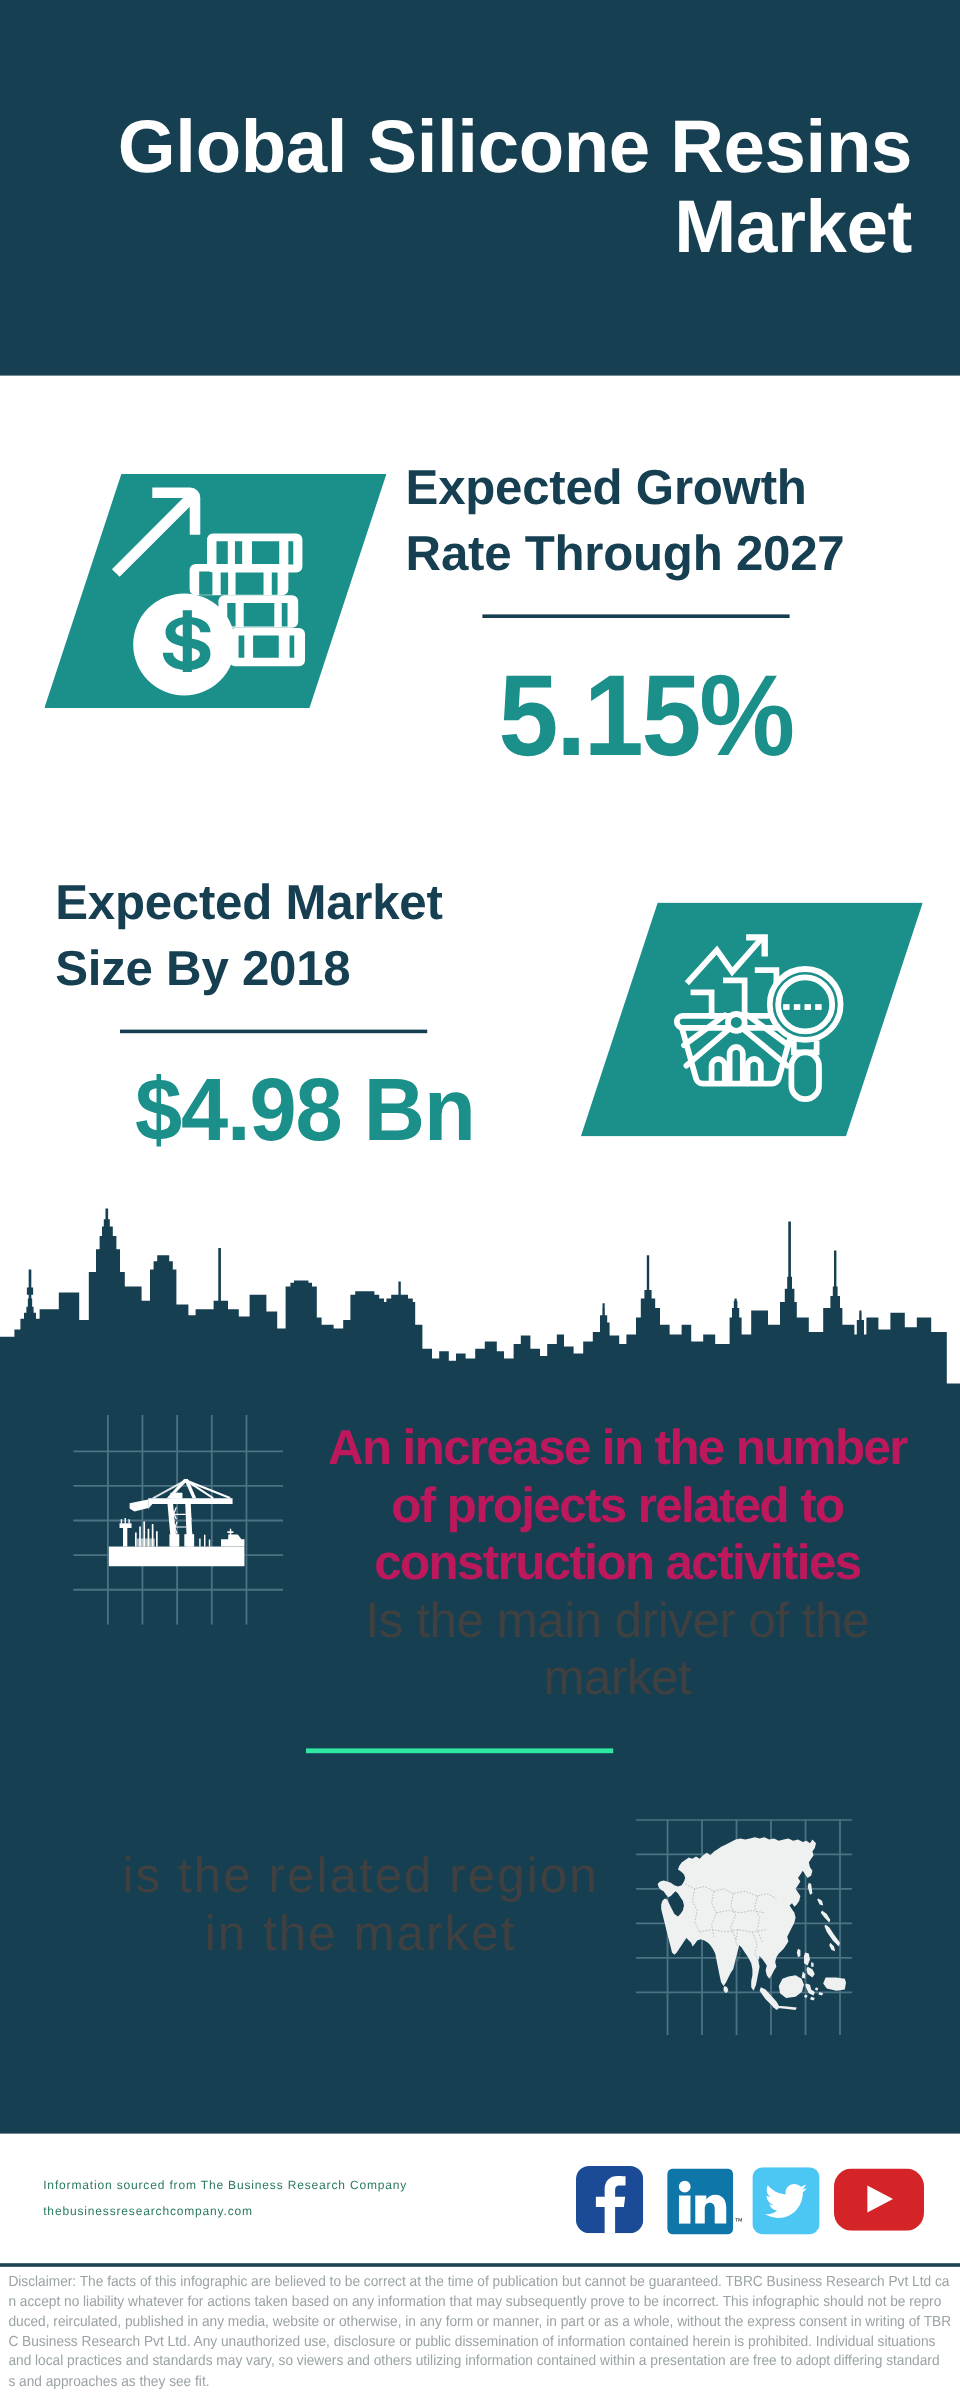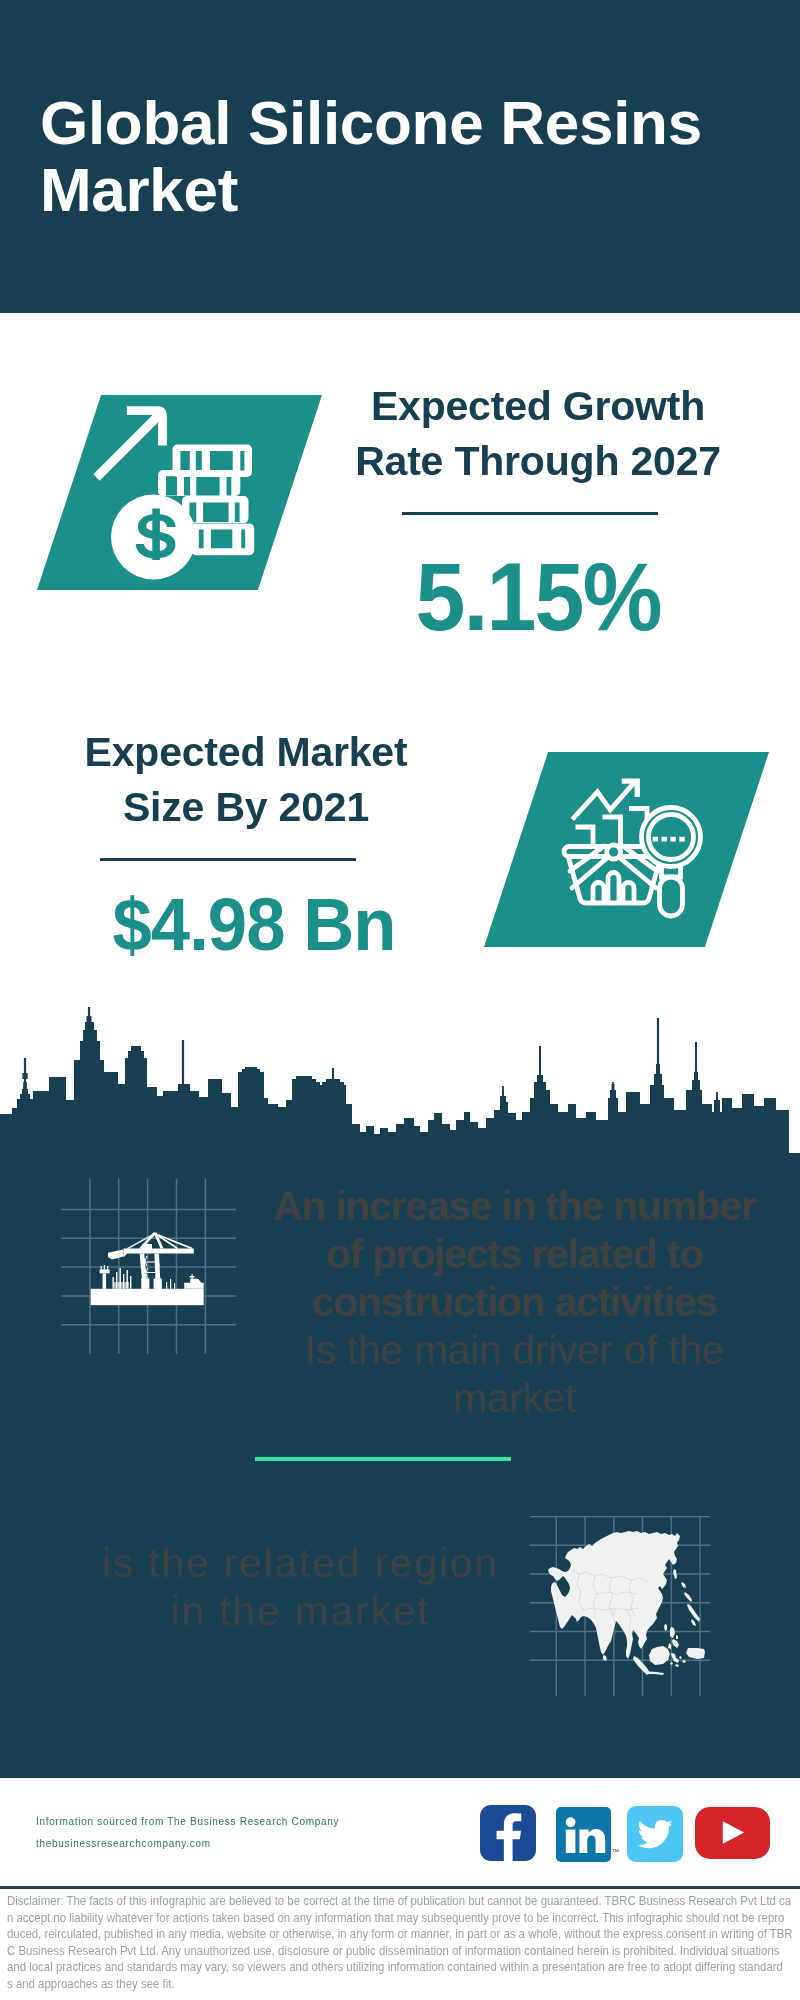--- a/index.html
+++ b/index.html
@@ -3,52 +3,52 @@
 <meta charset="utf-8">
 <style>
   * { box-sizing: border-box; margin:0; padding:0; }
   html,body { width:800px; height:2000px; }
   body { font-family:"Liberation Sans", sans-serif; background:#ffffff; overflow:hidden; }
   .page { position:relative; width:800px; height:2000px; background:#fff; overflow:hidden; }
 
   
   .header { position:absolute; left:0; top:0; width:800px; height:313px; background:#164052; }
   .header h1 { position:absolute; left:40px; right:40px; top:89px; color:#fff; font-size:62px;
-               font-weight:bold; text-align:left; line-height:67px; letter-spacing:-0.3px; }
+               font-weight:bold; text-align:right; line-height:67px; letter-spacing:-0.3px; }
 
   
   .para { position:absolute; background:#1B8F89;
           clip-path:polygon(22.5% 0, 100% 0, 77.5% 100%, 0 100%); }
   .para1 { left:37px; top:395px; width:285px; height:195px; }
   .para2 { left:484px; top:752px; width:285px; height:195px; }
   .para svg { position:absolute; left:0; top:0; }
 
   
   .statlabel { position:absolute; color:#164052; font-size:41px; font-weight:bold;
-               text-align:center; line-height:54.8px; letter-spacing:-0.2px; }
+               text-align:left; line-height:54.8px; letter-spacing:-0.2px; }
   .statrule { position:absolute; height:3px; background:#164052; }
   .statvalue { position:absolute; color:#1B8F89; font-weight:bold;
                text-align:center; line-height:1; }
   .label1 { left:338px; top:379px; width:400px; }
   .value1 { font-size:96px; letter-spacing:-2px; transform:scaleX(0.935); transform-origin:50% 50%; }
   .value2 { font-size:74px; letter-spacing:-1px; transform:scaleX(0.955); transform-origin:50% 50%; }
   .rule1  { left:402px; top:512px; width:256px; }
   .value1pos { left:338px; top:549px; width:400px; }
   .label2 { left:46px; top:725px; width:400px; }
   .rule2  { left:100px; top:858px; width:256px; }
   .value2pos { left:54px; top:888px; width:400px; }
 
   
   .darkbody { position:absolute; left:0; top:1160px; width:800px; height:618px; background:#164052; z-index:1; }
   .skyline { position:absolute; left:0; top:1000px; width:800px; height:175px; display:block; z-index:2; }
 
   .craneicon { position:absolute; left:61px; top:1179px; z-index:3; }
   .mapicon   { position:absolute; left:530px; top:1516px; z-index:3; }
   .dtext { position:absolute; text-align:center; font-size:41px; line-height:48px; z-index:3; }
-  .dtext .hl { color:#404040; font-weight:bold; letter-spacing:-1.3px; display:block; }
+  .dtext .hl { color:#be185d; font-weight:bold; letter-spacing:-1.3px; display:block; }
   .dtext .rest { color:#404040; font-weight:normal; letter-spacing:-0.35px; display:block; }
   .drivertext { left:262px; top:1182px; width:505px; }
   .regiontext { left:93px; top:1539px; width:415px; }
   .regiontext .hl { letter-spacing:0.7px; }
   .regiontext .rest { letter-spacing:1.75px; }
   .midrule { position:absolute; left:255px; top:1457px; width:256px; height:4px; background:#2EE8A3; z-index:3; }
 
   
   .footerline { position:absolute; left:0; top:1886px; width:800px; height:3px; background:#1c4354; }
   .srctext { position:absolute; left:36px; top:1811px; color:#2A7A62; font-size:10px; line-height:21.8px; letter-spacing:0.7px; }
@@ -98,21 +98,21 @@
                h-8.4 c0.3 9.0 8.4 14.4 20.0 14.4 c11.8 0 19.7 -5.3 19.7 -13.6
                c0 -7.9 -6.1 -11.3 -18.2 -13.1 c-8.9 -1.4 -11.0 -3.1 -11.0 -5.9
                c0 -3.3 4.2 -5.7 10.1 -5.7 c6.1 0 10.3 2.6 10.6 6.9 h8.6
                c-0.3 -8.3 -7.8 -12.8 -19.5 -12.8 z" fill="#1B8F89"></path>
     </svg>
   </div>
   <div class="statlabel label1">Expected Growth Rate Through 2027</div>
   <div class="statrule rule1"></div>
   <div class="statvalue value1 value1pos">5.15%</div>
 
-  <div class="statlabel label2">Expected Market Size By 2021</div>
+  <div class="statlabel label2">Expected Market Size By 2018</div>
   <div class="statrule rule2"></div>
   <div class="statvalue value2 value2pos">$4.98 Bn</div>
   <div class="para para2">
     <svg width="285" height="195" viewBox="484 752 285 195" aria-hidden="true">
       <g fill="none" stroke="#fff" stroke-width="4.8">
         <path d="M575.5,827 h17.5 v22"></path>
         <path d="M602.5,817 h18 v32"></path>
         <path d="M629,808.5 h18 v40"></path>
         <polyline points="572.4,819.4 597.4,791.8 610.2,809.9 634,782.8"></polyline>
       </g>

